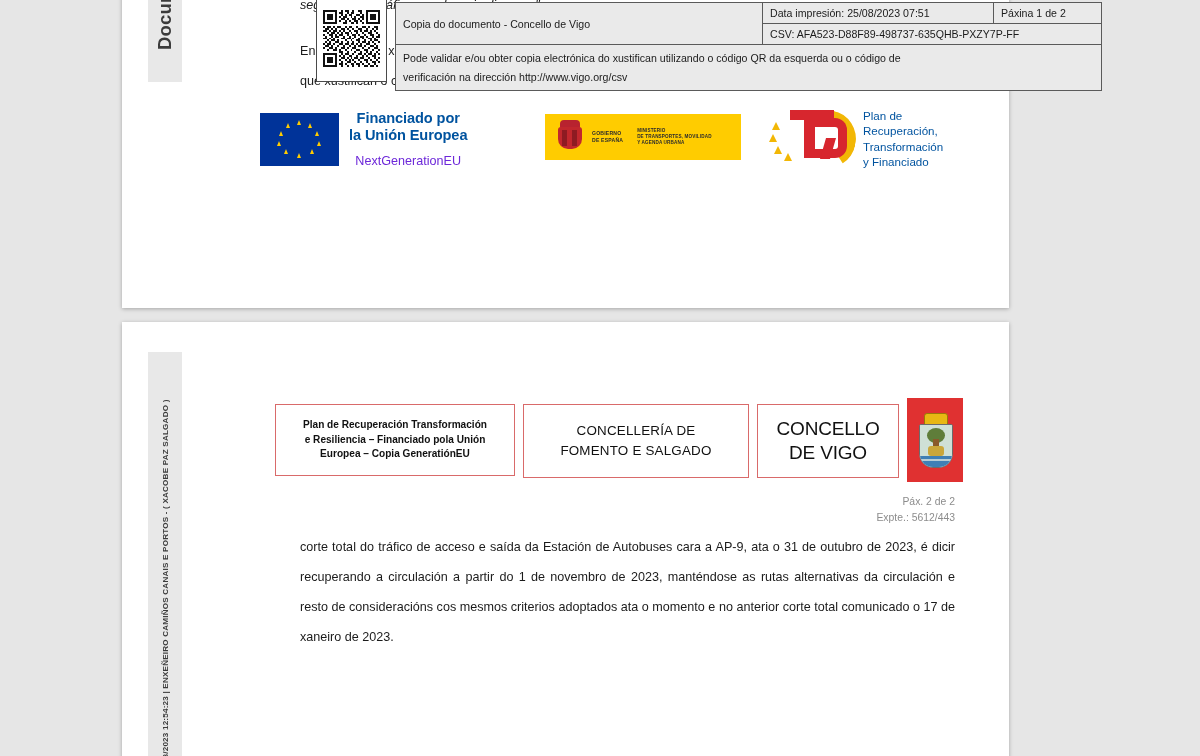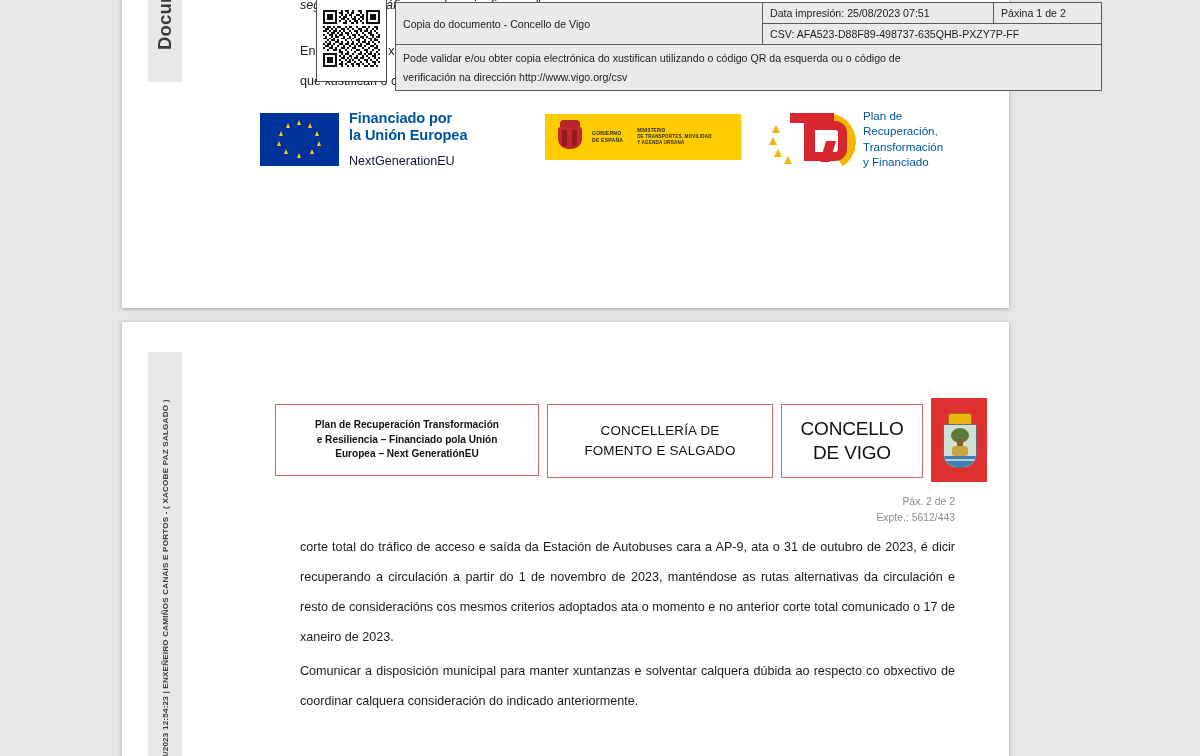--- a/index.html
+++ b/index.html
@@ -56,34 +56,34 @@
   }
   .logo-eu{position:absolute;left:0;top:2px;display:flex;align-items:center;gap:10px;}
   .euflag{
     position:relative;width:79px;height:53px;background:#003399;flex:0 0 auto;
   }
   .eustar{
     position:absolute;width:0;height:0;
     border-left:2.6px solid transparent;border-right:2.6px solid transparent;
     border-bottom:5.2px solid #FFCC00;
   }
-  .eu-txt{line-height:1.18;}
+  .eu-txt{line-height:1.18;text-align:center;}
   .eu-l1,.eu-l2{color:#00539F;font-weight:700;font-size:14.6px;letter-spacing:-.1px;}
-  .eu-l3{color:#0f172a;font-size:12.6px;margin-top:10px;}
+  .eu-l3{color:#6d28d9;font-size:12.6px;margin-top:10px;}
 
   .logo-gob{position:absolute;left:285px;top:6px;width:196px;height:46px;background:#FFCC00;display:flex;align-items:center;}
   .gob-shield{width:26px;height:34px;margin-left:12px;position:relative;}
   .gob-crown{position:absolute;left:3px;top:0;width:20px;height:8px;background:#B8232F;border-radius:4px 4px 1px 1px;}
   .gob-body{position:absolute;left:1px;top:7px;width:24px;height:22px;background:#C1272D;border-radius:3px 3px 10px 10px;}
   .gob-p1{position:absolute;left:5px;top:10px;width:5px;height:16px;background:#8e1b22;}
   .gob-p2{position:absolute;left:15px;top:10px;width:5px;height:16px;background:#8e1b22;}
   .gob-t1{margin-left:9px;font-size:5.1px;font-weight:700;color:#2b2b2b;line-height:1.35;letter-spacing:.2px;}
   .gob-t2{margin-left:14px;font-size:4.6px;font-weight:700;color:#2b2b2b;line-height:1.35;letter-spacing:.15px;}
 
-  .logo-prtr{position:absolute;left:508px;top:0;display:flex;align-items:flex-end;gap:9px;}
+  .logo-prtr{position:absolute;left:508px;top:0;display:flex;align-items:flex-start;gap:9px;}
   .prtr-mark{position:relative;width:86px;height:58px;flex:0 0 auto;}
   .prtr-arc{position:absolute;left:30px;top:2px;width:40px;height:40px;border:9px solid #F2B705;border-radius:50%;border-left-color:transparent;border-bottom-color:transparent;transform:rotate(12deg);}
   .prtr-T{position:absolute;left:22px;top:2px;width:44px;height:10px;background:#D7262E;}
   .prtr-Tstem{position:absolute;left:36px;top:2px;width:11px;height:48px;background:#D7262E;}
   .prtr-Rbowl{position:absolute;left:46px;top:10px;width:24px;height:22px;border:9px solid #D7262E;border-radius:0 12px 12px 0;border-left:none;}
   .prtr-Rleg{position:absolute;left:55px;top:30px;width:10px;height:21px;background:#D7262E;transform:skewX(-16deg);}
   .prtr-star{position:absolute;width:0;height:0;border-left:4px solid transparent;border-right:4px solid transparent;border-bottom:8px solid #F2B705;}
   .prtr-txt{color:#00539F;font-size:11.6px;line-height:1.32;}
 
   
@@ -105,21 +105,21 @@
   .ft-c3{width:auto;white-space:nowrap;}
   .ft-note{padding:6px 7px 8px 7px;line-height:1.75;}
 
   
   .hdrrow{position:absolute;left:153px;top:82px;display:flex;align-items:stretch;gap:8px;}
   .hbox{
     border:1.6px solid #D96A6A;background:#fff;
     display:flex;align-items:center;justify-content:center;text-align:center;
     color:#111;
   }
-  #hbox-prtr{width:264px;height:72px;font-size:10.1px;font-weight:700;line-height:1.45;padding:0 8px;box-sizing:border-box;}
+  #hbox-prtr{width:240px;height:72px;font-size:10.1px;font-weight:700;line-height:1.45;padding:0 8px;box-sizing:border-box;}
   #hbox-conc{width:224px;height:72px;font-size:13.4px;font-weight:400;line-height:1.5;letter-spacing:.2px;}
   #hbox-vigo{width:140px;height:72px;font-size:19px;font-weight:400;line-height:1.28;letter-spacing:-.2px;}
   .vigo-shield-box{
     width:56px;height:84px;background:#E03131;
     display:flex;align-items:center;justify-content:center;margin-top:-6px;
   }
   .vsh{position:relative;width:34px;height:54px;}
   .vsh-crown{position:absolute;left:6px;top:0;width:22px;height:10px;background:#E8B713;border:1px solid #9a7a06;border-radius:3px 3px 0 0;}
   .vsh-shield{position:absolute;left:1px;top:11px;width:32px;height:42px;background:#dfe7e2;border:1.2px solid #6b6b6b;border-radius:2px 2px 14px 14px;overflow:hidden;}
   .vsh-sky{position:absolute;inset:0;background:#cfe0d6;}
@@ -474,21 +474,21 @@
 
   <div class="page" id="page2">
 
     <div class="sigstrip" id="sig2">24/08/2023 12:54:23 | ENXEÑEIRO CAMIÑOS CANAIS E PORTOS - ( XACOBE PAZ SALGADO )</div>
 
     <div class="hdrrow">
       <div class="hbox" id="hbox-prtr">
         <div>
           <div>Plan de Recuperación Transformación</div>
           <div>e Resiliencia – Financiado pola Unión</div>
-          <div>Europea – Next GeneratiónEU</div>
+          <div>Europea – Copia GeneratiónEU</div>
         </div>
       </div>
       <div class="hbox" id="hbox-conc">
         <div>
           <div>CONCELLERÍA DE</div>
           <div>FOMENTO E SALGADO</div>
         </div>
       </div>
       <div class="hbox" id="hbox-vigo">
         <div>
@@ -509,17 +509,16 @@
         </div>
       </div>
     </div>
 
     <div class="meta">
       <div>Páx. 2 de 2</div>
       <div>Expte.: 5612/443</div>
     </div>
 
     <div class="body2 b2-p1">corte total do tráfico de acceso e saída da Estación de Autobuses cara a AP-9,  ata o 31 de outubro de 2023, é dicir recuperando a circulación a partir do 1 de novembro de 2023, manténdose as rutas alternativas da circulación e resto de consideracións cos mesmos criterios adoptados ata o momento e no anterior corte total comunicado o 17 de xaneiro de 2023.</div>
-    <div class="body2 b2-p2">Comunicar a disposición municipal para manter xuntanzas e solventar calquera dúbida ao respecto  co obxectivo de coordinar calquera consideración do indicado anteriormente.</div>
     <div class="body2 b2-last">Vigo, a data da sinatura dixital</div>
   </div>
 
 </div>
 
 </body></html>

